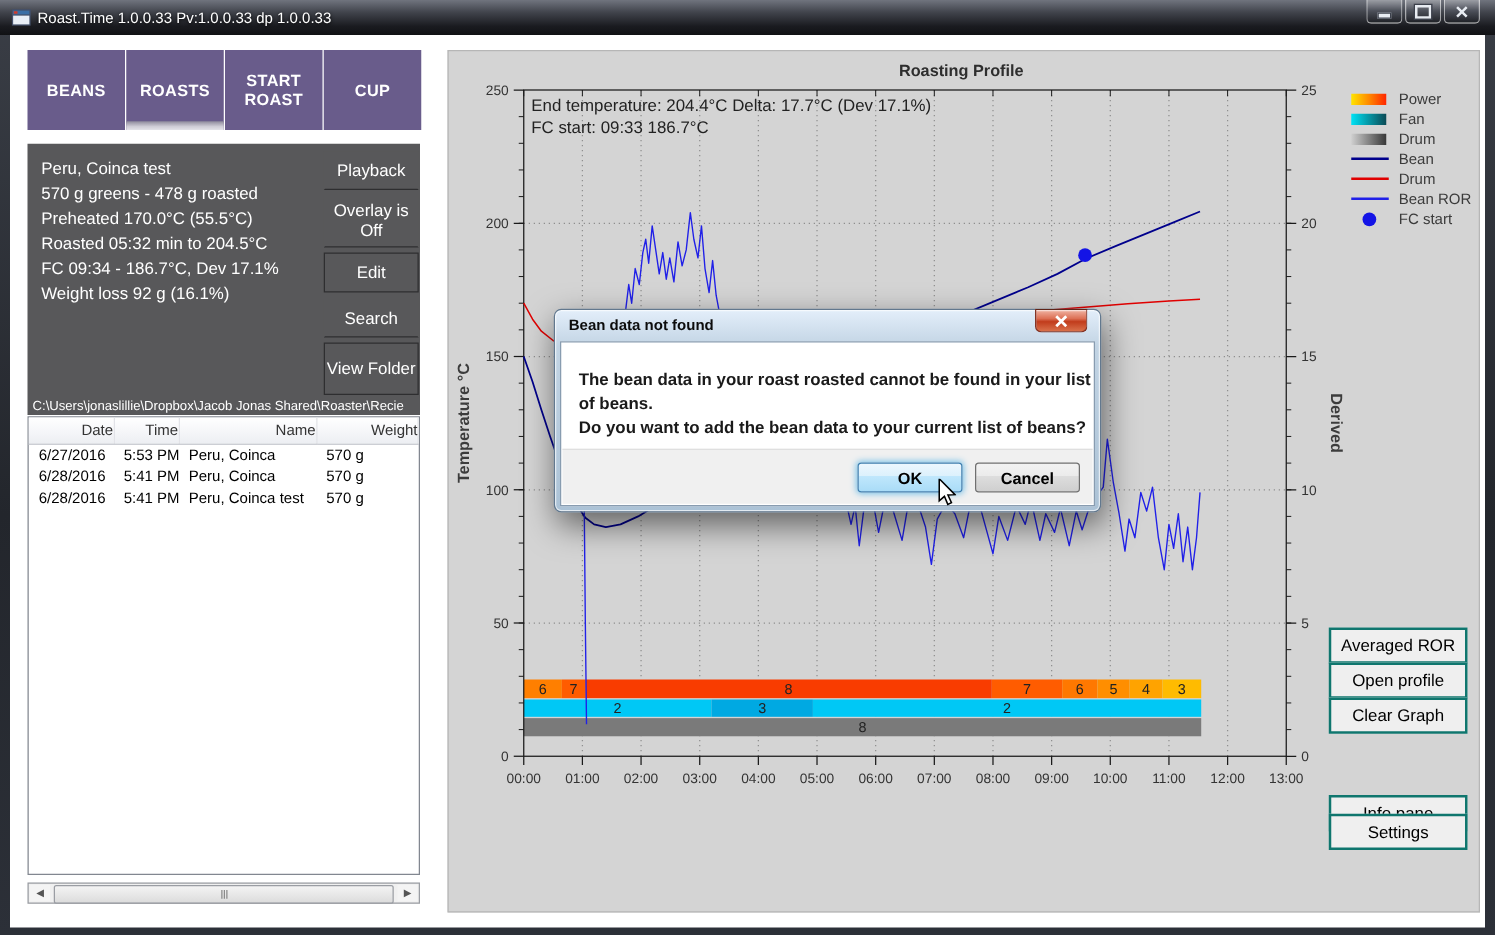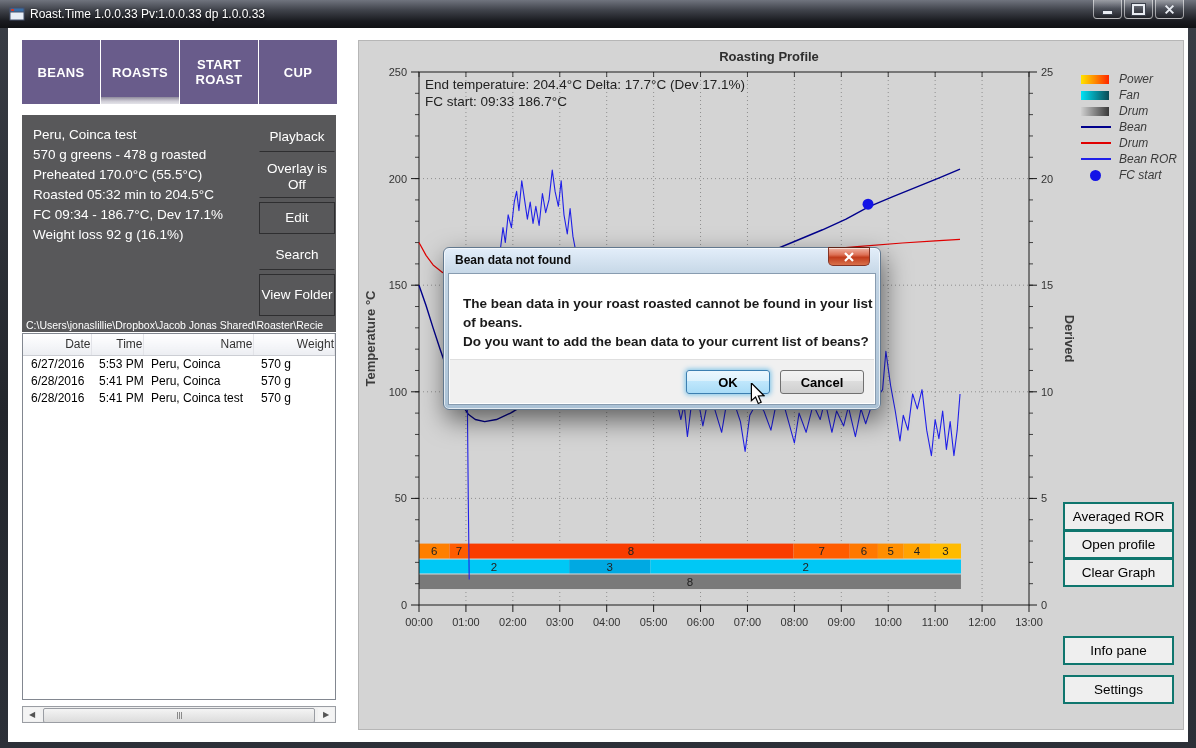--- a/index.html
+++ b/index.html
@@ -53,21 +53,21 @@
     display:flex;align-items:center;justify-content:center;font-size:8px;color:#555;}
   .hs-thumb{position:absolute;left:20px;right:20px;top:1px;height:13px;
     background:linear-gradient(180deg,#f4f4f4,#dcdcdc);border:1px solid #9a9da3;border-radius:2px;
     display:flex;align-items:center;justify-content:center;gap:1px;}
   .grip{width:1px;height:7px;background:#8a8a8a;}
 
   
   .chart-panel{position:absolute;left:350px;top:12px;width:826px;height:690px;
     background:#d4d4d4;border:1px solid #b6b6b6;box-sizing:border-box;}
   svg{display:block;font-family:"Liberation Sans",sans-serif;}
-  .legend{position:absolute;left:722px;top:30px;font-style:italic;}
+  .legend{position:absolute;left:722px;top:30px;}
   .legend-row{display:flex;align-items:center;height:16px;}
   .legend-swatch{width:28px;height:9px;margin-right:10px;}
   .legend-line{width:30px;height:0;border-top:2px solid #000;margin-right:8px;}
   .legend-dot{width:11px;height:11px;border-radius:50%;margin:0 18px 0 9px;}
   .legend-label{font-size:12px;color:#3b3b3b;}
   .chart-btn{position:absolute;left:704px;width:111px;height:29px;background:#efefef;
     border:2px solid #0f766e;box-sizing:border-box;font-size:13.5px;color:#000;
     display:flex;align-items:center;justify-content:center;}
 
   
@@ -399,21 +399,21 @@
         </div>
         <div class="legend-row">
           <div class="legend-dot" style="background: rgb(20, 20, 230);"></div>
           <span class="legend-label">FC start</span>
         </div>
       </div>
     <div class="chart-btn" style="top:461px">Averaged ROR</div>
     <div class="chart-btn" style="top:489px">Open profile</div>
     <div class="chart-btn" style="top:517px">Clear Graph</div>
     <div class="chart-btn" style="top:595px">Info pane</div>
-    <div class="chart-btn" style="top:634px">Settings</div>
+    <div class="chart-btn" style="top:610px">Settings</div>
   </div>
 
   <div class="dialog">
     <div class="dialog-title">Bean data not found</div>
     <div class="dialog-close">
       <svg width="12" height="10" viewBox="0 0 12 10">
         <path d="M2 1 L10 9 M10 1 L2 9" stroke="#ffffff" stroke-width="2.2"></path>
       </svg>
     </div>
     <div class="dialog-body">

